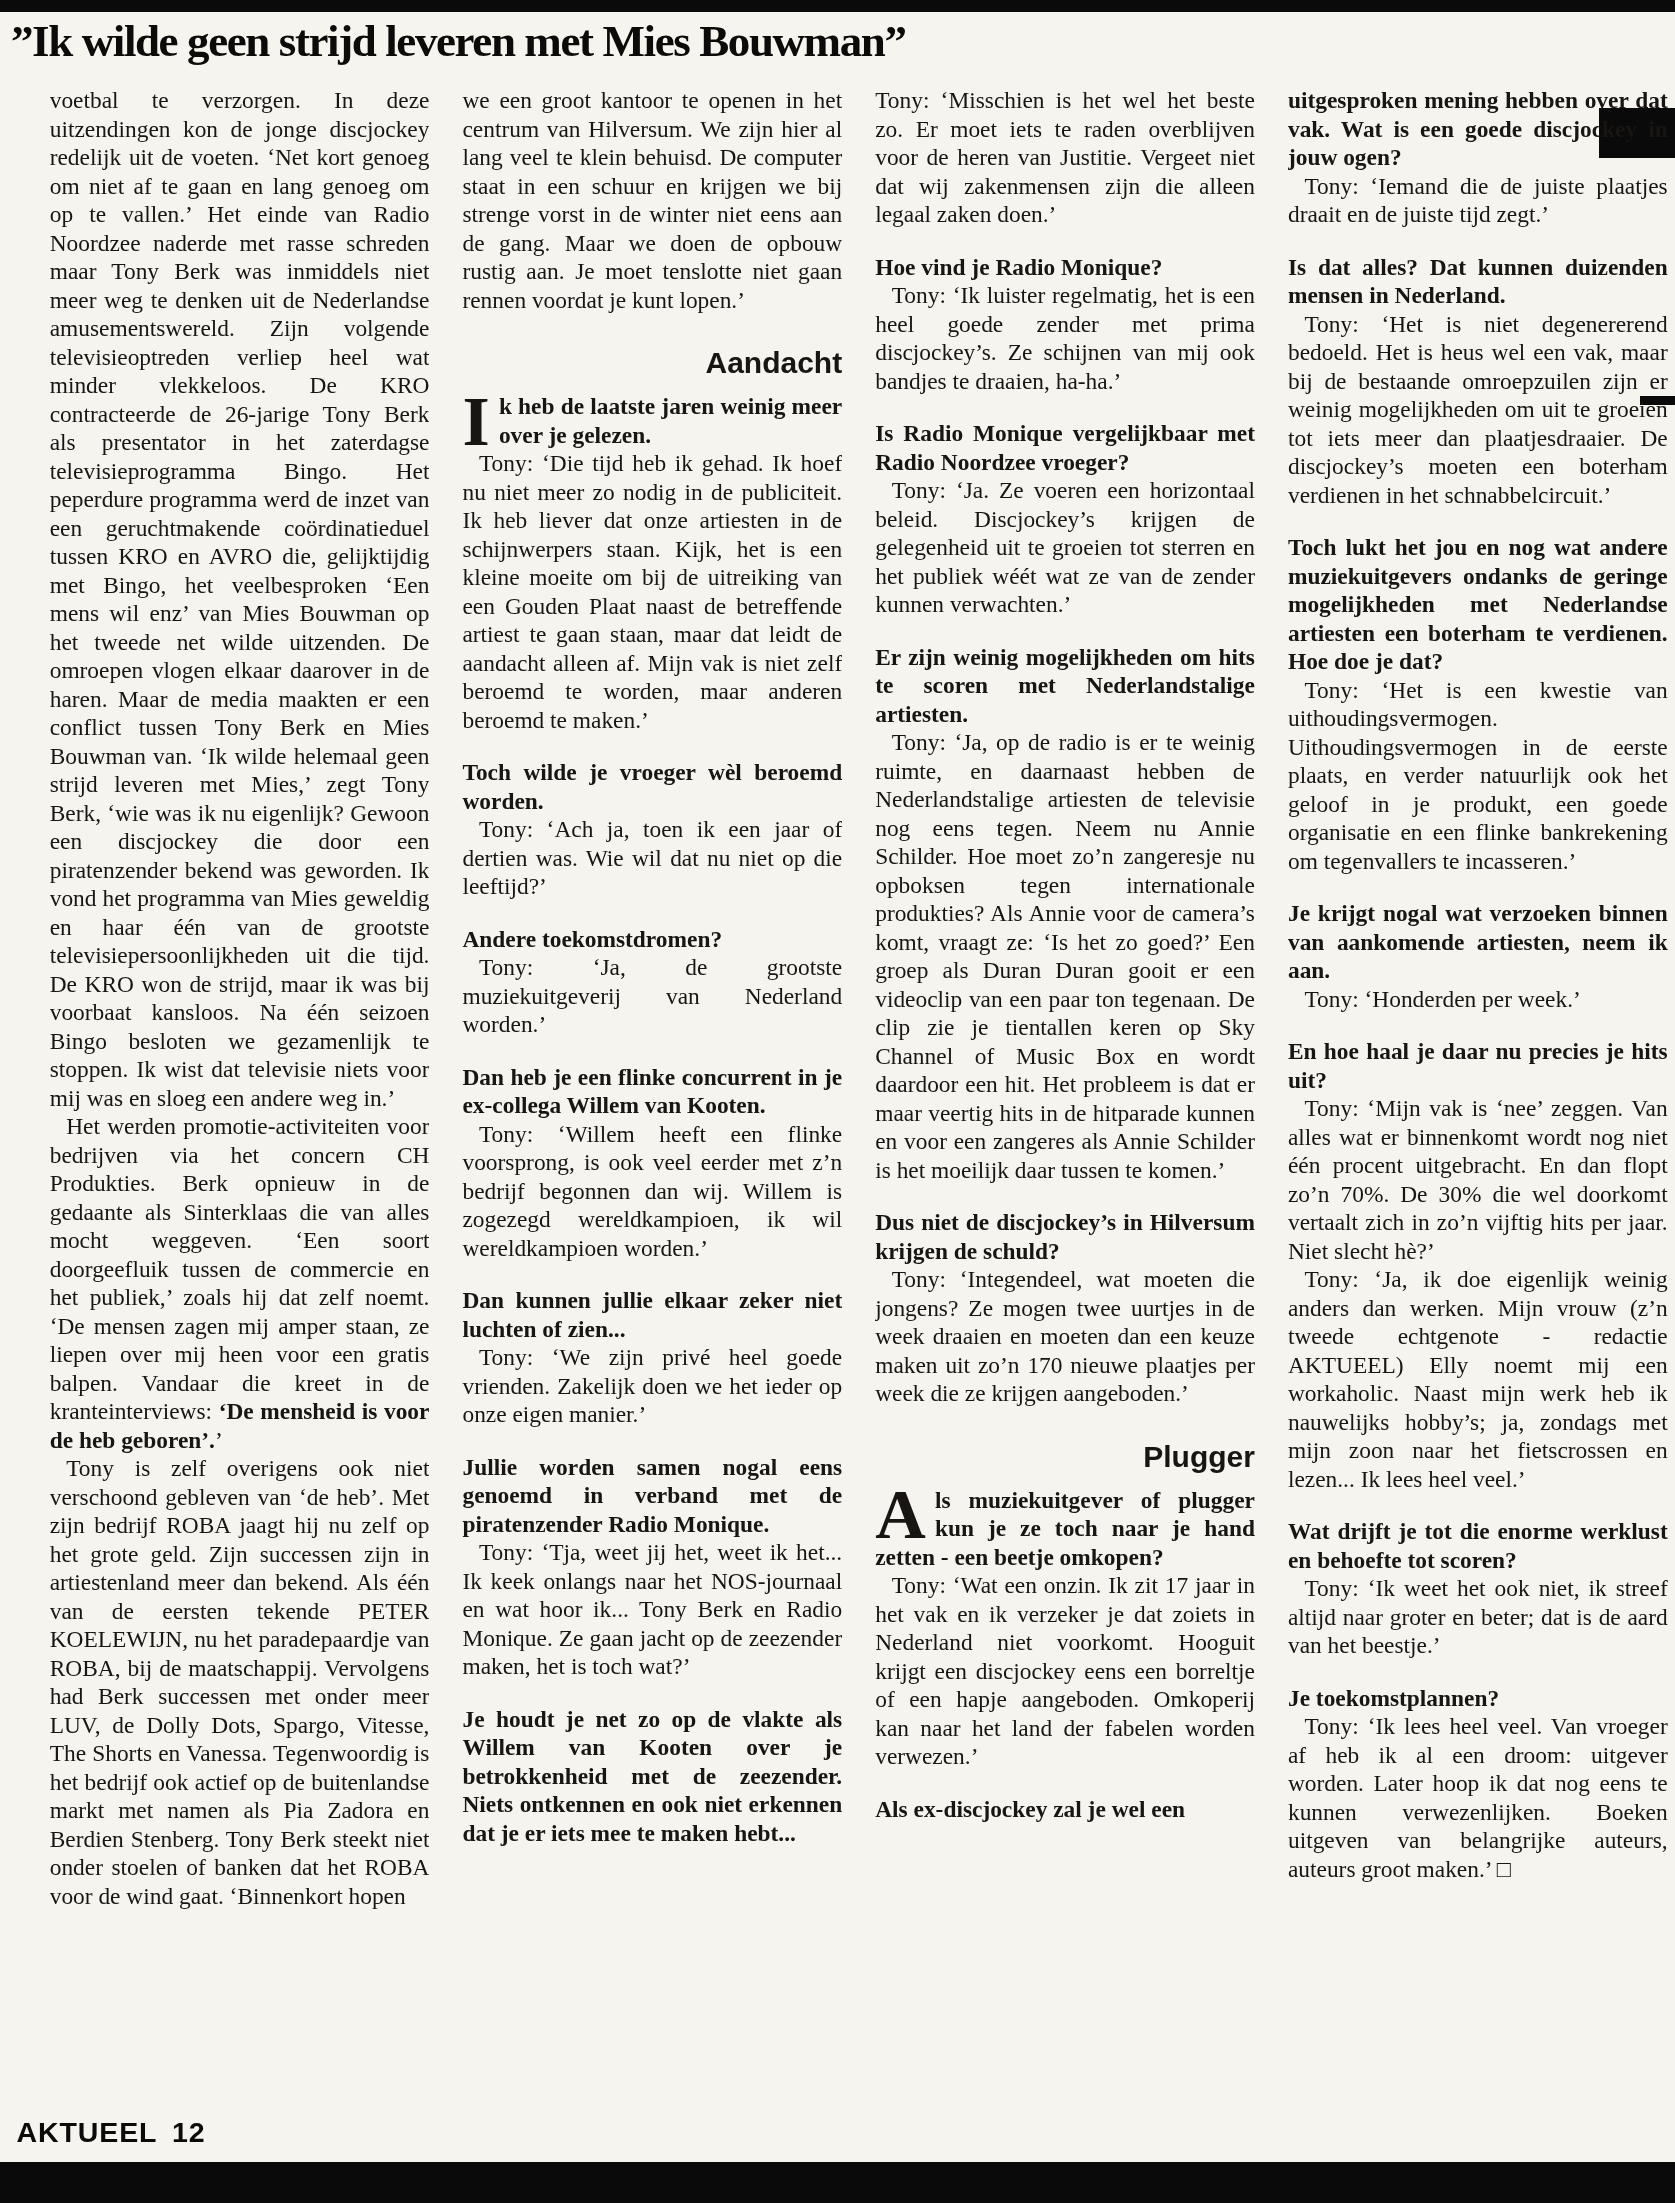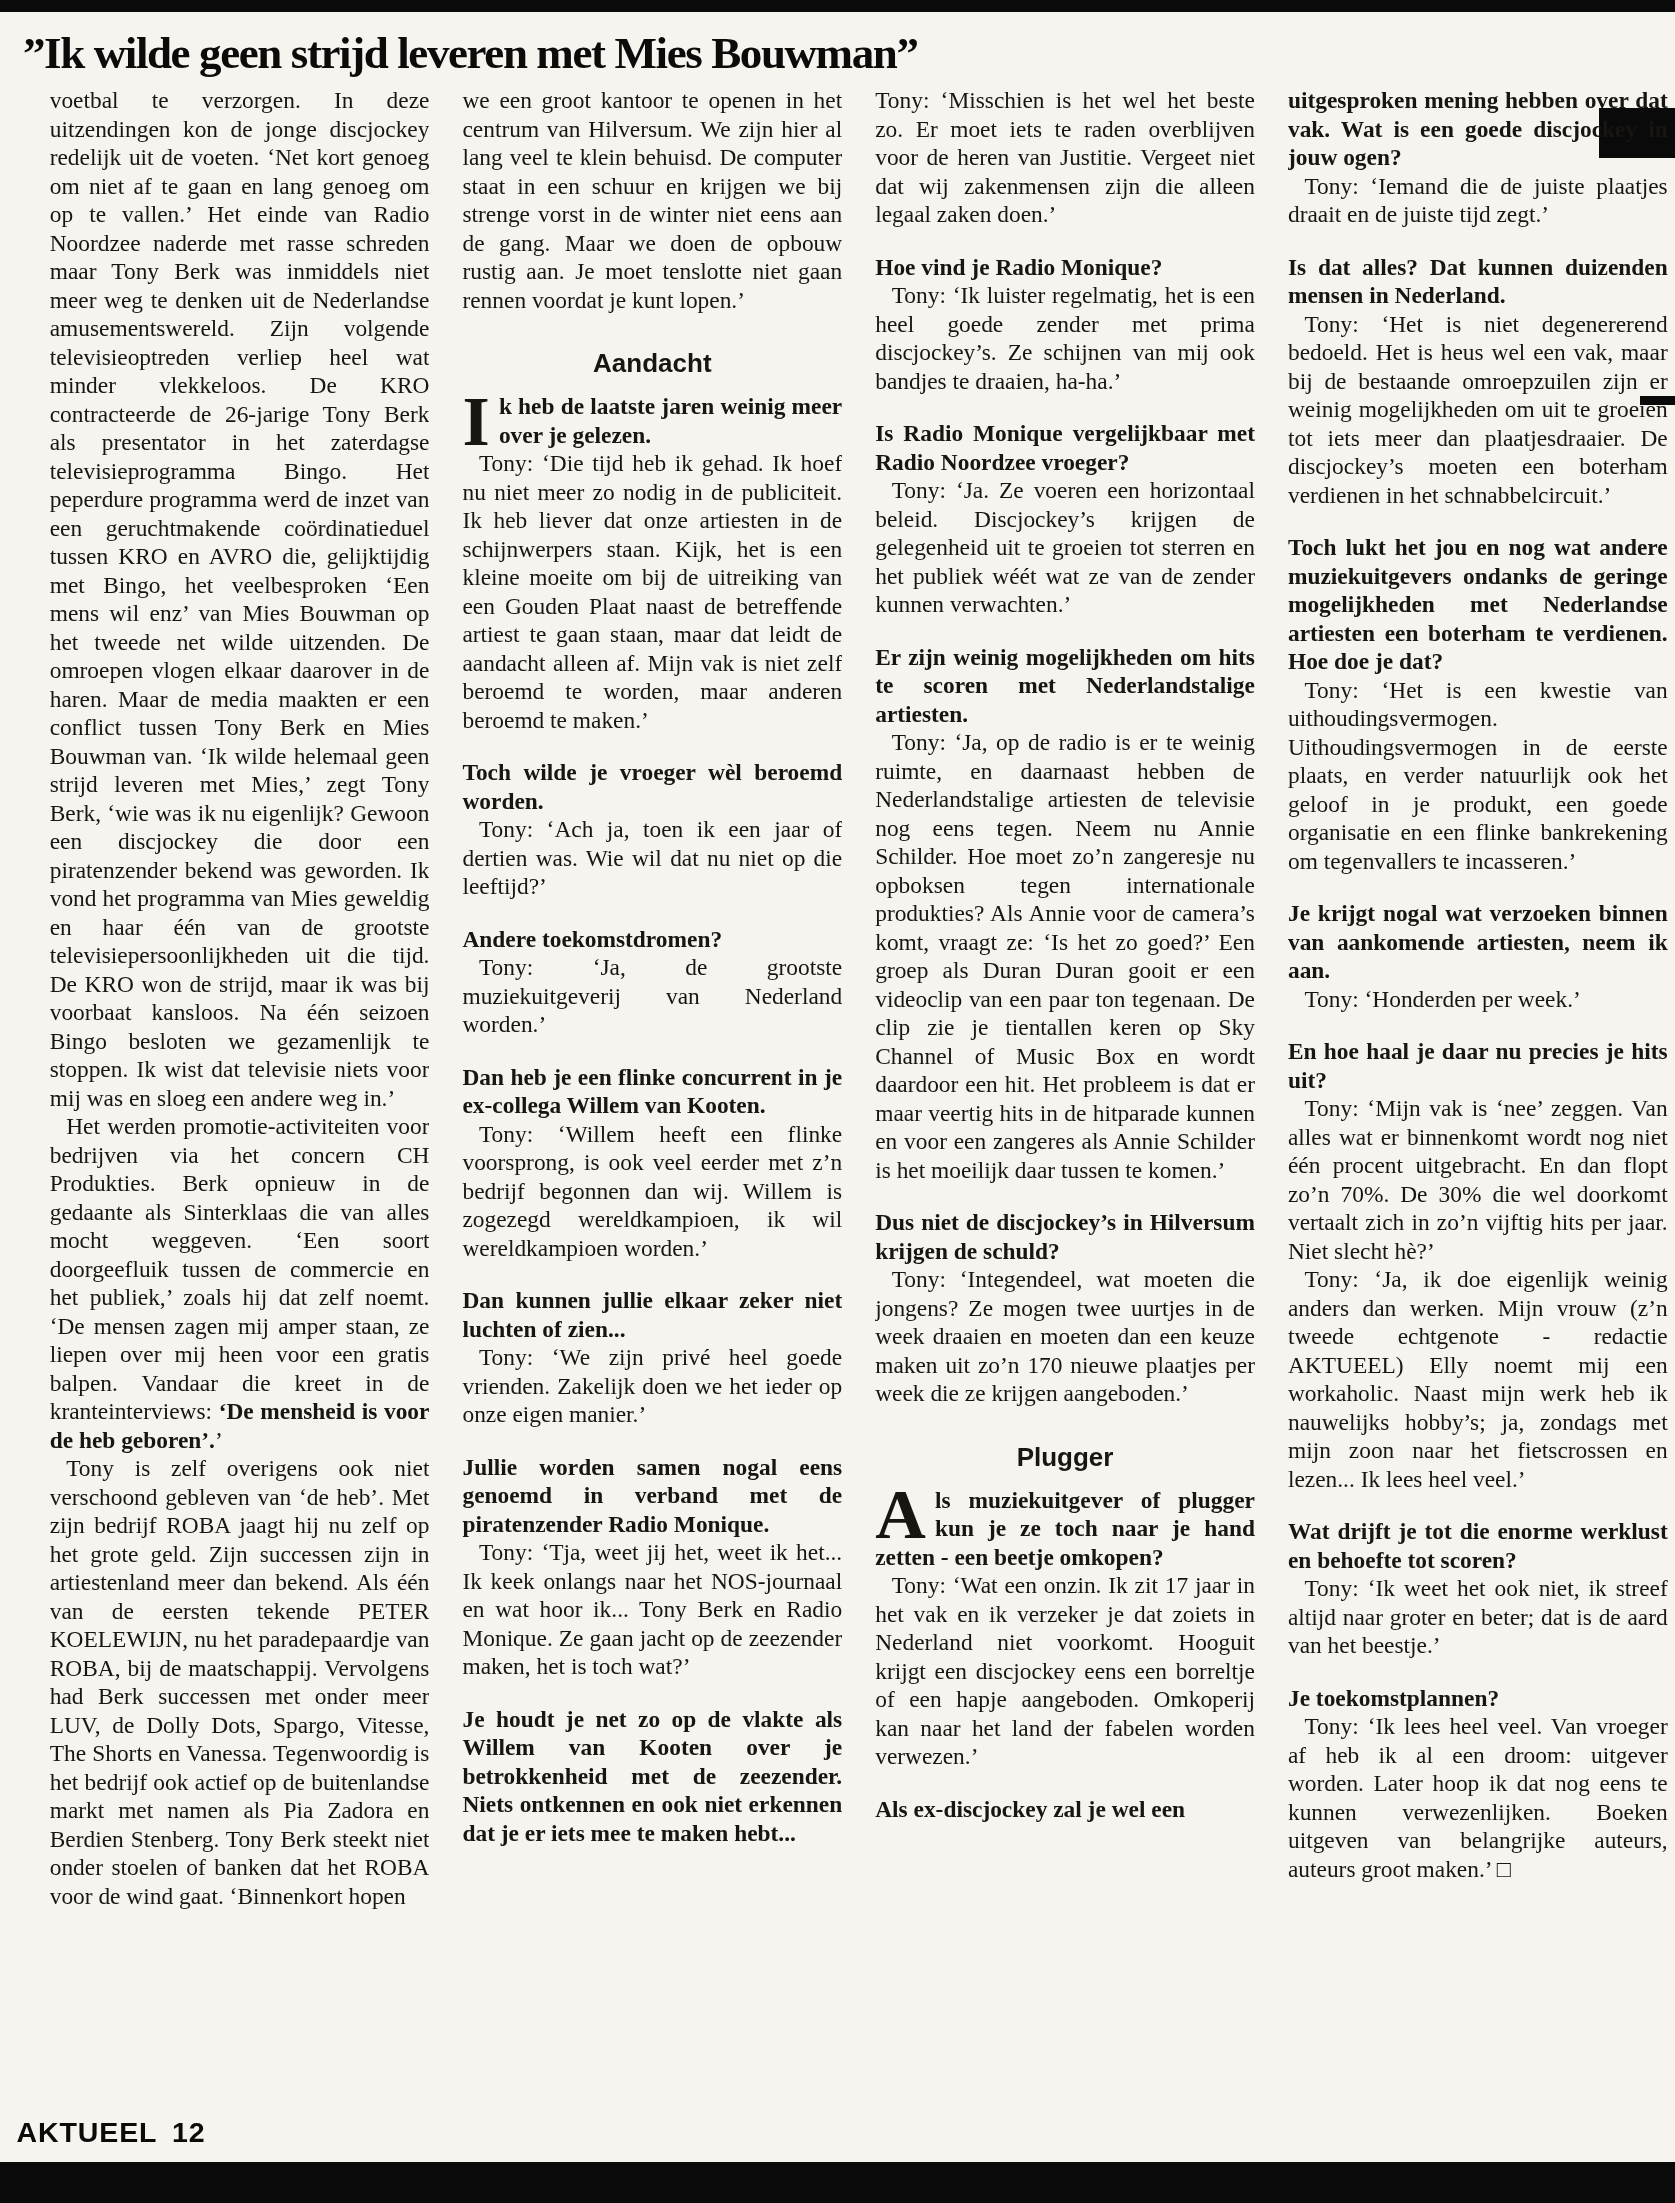--- a/index.html
+++ b/index.html
@@ -9,40 +9,40 @@
     color: var(--ink, #181512);
     font-family: "Liberation Serif", "DejaVu Serif", serif;
   }
   .edge { position: absolute; background: var(--bar, #0a0a0a); }
   .edge.top        { left: 0;      top: 0;      width: 1676px; height: 12px; }
   .edge.right-block{ left: 1599px; top: 108px;  width: 77px;  height: 50px; }
   .edge.right-dash { left: 1640px; top: 396px;  width: 36px;  height: 9.2px; }
   .edge.bottom     { left: 0;      top: 2162px; width: 1676px; height: 42px; }
 
   .headline {
-    position: absolute; left: 11px; top: 14.7px; margin: 12px;
+    position: absolute; left: 11px; top: 14.7px; margin: 0;
     font-size: 45px; font-weight: 700; letter-spacing: -1.4px;
     white-space: nowrap; color: #0c0b0a;
     font-family: "Liberation Serif", "DejaVu Serif", serif;
   }
 
   .columns {
     position: absolute; left: 14.7px; top: 86px; width: 1618px; height: 2037px;
     display: grid; grid-template-columns: repeat(4, 1fr); column-gap: 33px; margin-left: 35px;
   }
   .col { overflow: hidden; font-size: 23.4px; line-height: 28.5px; text-align: justify;
          -webkit-hyphens: auto; hyphens: auto; }
   .col p { margin: 0; }
   p.para, p.answer { text-indent: 16.5px; }
   p.flush { text-indent: 0 !important; }
   p.question { font-weight: 700; margin-top: 24px; text-indent: 0; }
   p.question.flush { margin-top: 0; }
   h2.section-heading {
     font-family: "Liberation Sans", "DejaVu Sans", sans-serif;
-    font-size: 26px; font-weight: 700; margin: 35px 0 14.7px; text-align: center;
+    font-size: 30px; font-weight: 700; margin: 35px 0 14.7px; text-align: right;
   }
   h2.section-heading + p.question { margin-top: 3.7px; }
   .has-dropcap { text-indent: 0 !important; }
   .has-dropcap::first-letter {
     float: left; font-size: 70px; line-height: 53px; font-weight: 700;
     padding: 2.8px 9.2px 0 0;
   }
   .bold { font-weight: 700; }
 
   .footer {

